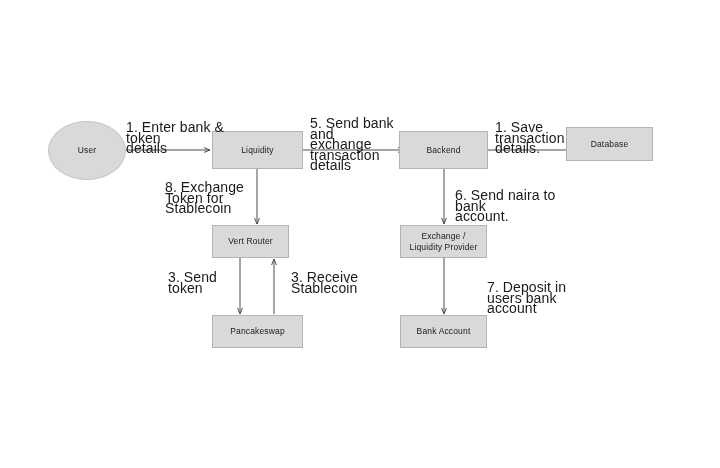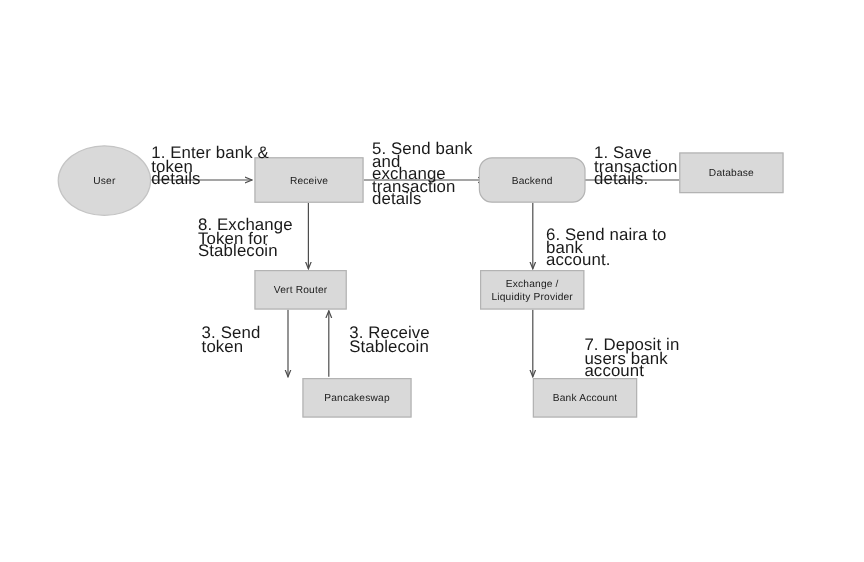--- a/index.html
+++ b/index.html
@@ -83,45 +83,45 @@
     <line x1="444" y1="169" x2="444" y2="224" marker-end="url(#arrowhead)"></line>
 
     <line x1="444" y1="258" x2="444" y2="314" marker-end="url(#arrowhead)"></line>
   </svg>
 
   <div class="node ellipse" style="left:48px; top:121px; width:78px; height:59px;">
     <span>User</span>
   </div>
 
   <div class="node" style="left:212px; top:131px; width:91px; height:38px;">
-    <span>Receive</span>
+    <span>Liquidity</span>
   </div>
 
-  <div class="node" style="left:399px; top:131px; width:89px; height:38px;border-radius:11px;">
+  <div class="node" style="left:399px; top:131px; width:89px; height:38px;">
     <span>Backend</span>
   </div>
 
   <div class="node" style="left:566px; top:127px; width:87px; height:34px;">
     <span>Database</span>
   </div>
 
   <div class="node" style="left:212px; top:225px; width:77px; height:33px;">
     <span>Vert Router</span>
   </div>
 
-  <div class="node" style="left:212px; top:315px; width:91px; height:33px;margin-left:40px;">
+  <div class="node" style="left:212px; top:315px; width:91px; height:33px;">
     <span>Pancakeswap</span>
   </div>
 
   <div class="node" style="left:400px; top:225px; width:87px; height:33px; white-space:pre-line;">
     <span>Exchange /
 Liquidity Provider</span>
   </div>
 
-  <div class="node" style="left:400px; top:315px; width:87px; height:33px;margin-left:44px;">
+  <div class="node" style="left:400px; top:315px; width:87px; height:33px;">
     <span>Bank Account</span>
   </div>
 
   <div class="edge-label" style="left:126px; top:122px; width:100px;">1. Enter bank &amp; token
     details</div>
 
   <div class="edge-label" style="left:165px; top:182px; width:110px;">8. Exchange Token for
     Stablecoin</div>
 
   <div class="edge-label" style="left:168px; top:272px; width:80px;">3. Send token</div>

